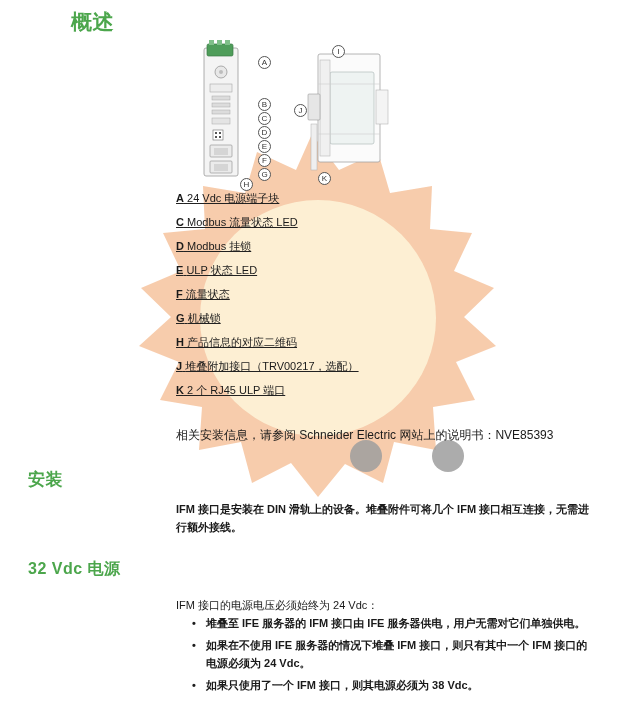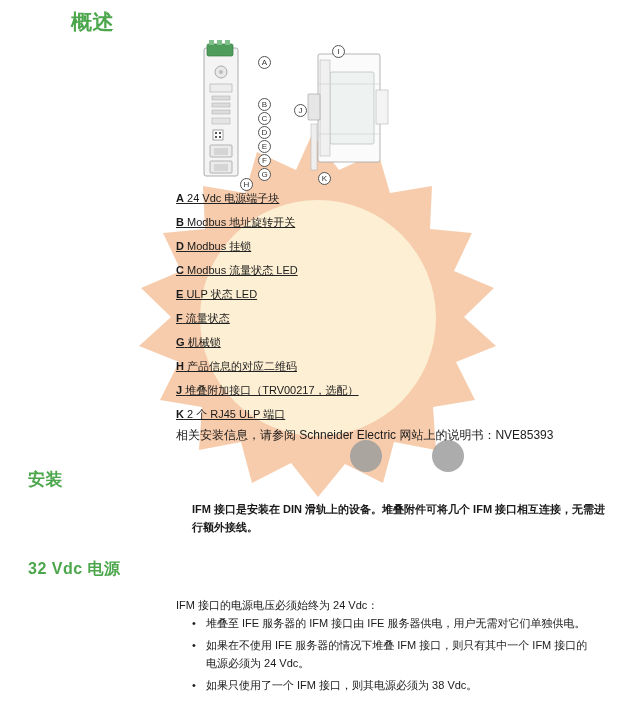--- a/index.html
+++ b/index.html
@@ -89,35 +89,35 @@
   }
 
   
   .body-par {
     position: absolute;
     font-size: 11px;
     line-height: 18px;
     color: #1a1a1a;
     font-weight: bold;
   }
-  #par-install { left: 176px; top: 500px; width: 420px; margin-left: 16px; }
+  #par-install { left: 176px; top: 500px; width: 420px; }
   #par-power   { left: 176px; top: 596px; width: 420px; font-weight: normal; }
 
   ul.bullets {
     position: absolute;
     left: 176px; top: 614px;
     width: 420px;
     margin: 0; padding: 0 0 0 30px;
     list-style: none;
   }
   ul.bullets li {
     position: relative;
     font-size: 11px;
     line-height: 18px;
-    font-weight: normal;
+    font-weight: bold;
     color: #1a1a1a;
     margin-bottom: 4px;
   }
   ul.bullets li:before {
     content: "•";
     position: absolute;
     left: -14px;
     top: 0;
   }
 </style>
@@ -196,30 +196,26 @@
   <div class="callout-circle" style="left:104px; top:66px;">J</div>
   <div class="callout-circle" style="left:128px; top:134px;">K</div>
 </div>
 
 <div class="legend">
   <div class="legend-item">
     <b>A</b>
     <span>24 Vdc 电源端子块</span>
   </div>
   <div class="legend-item">
-    <b>B</b>
-    <span>Modbus 地址旋转开关</span>
+    <b>C</b>
+    <span>Modbus 流量状态 LED</span>
   </div>
   <div class="legend-item">
     <b>D</b>
     <span>Modbus 挂锁</span>
-  </div>
-  <div class="legend-item">
-    <b>C</b>
-    <span>Modbus 流量状态 LED</span>
   </div>
   <div class="legend-item">
     <b>E</b>
     <span>ULP 状态 LED</span>
   </div>
   <div class="legend-item">
     <b>F</b>
     <span>流量状态</span>
   </div>
   <div class="legend-item">

